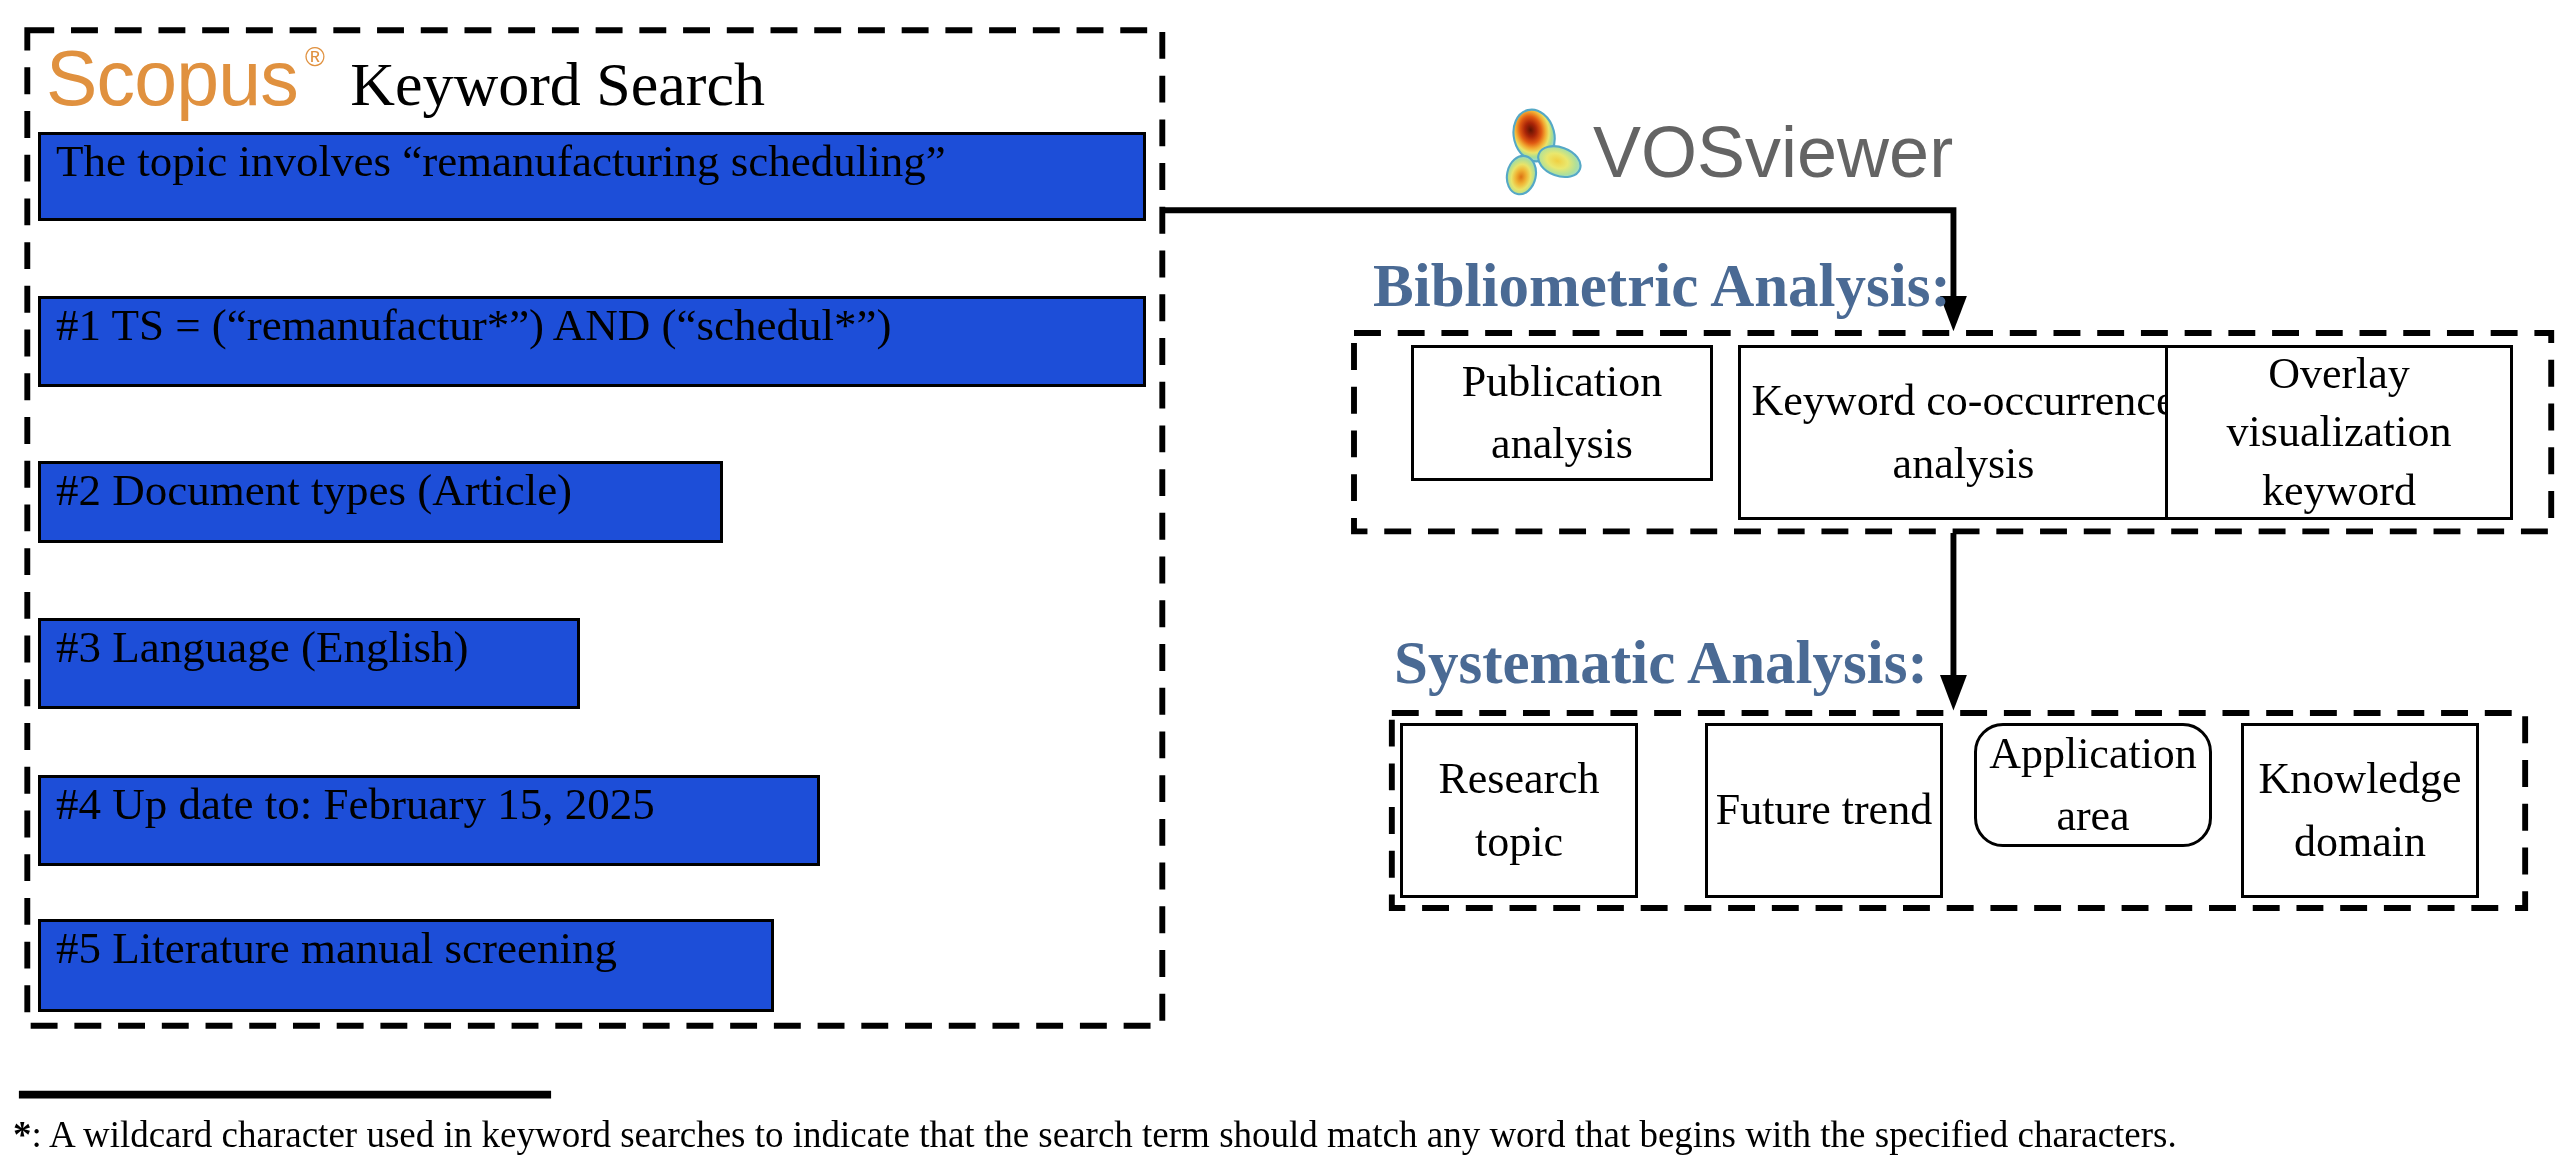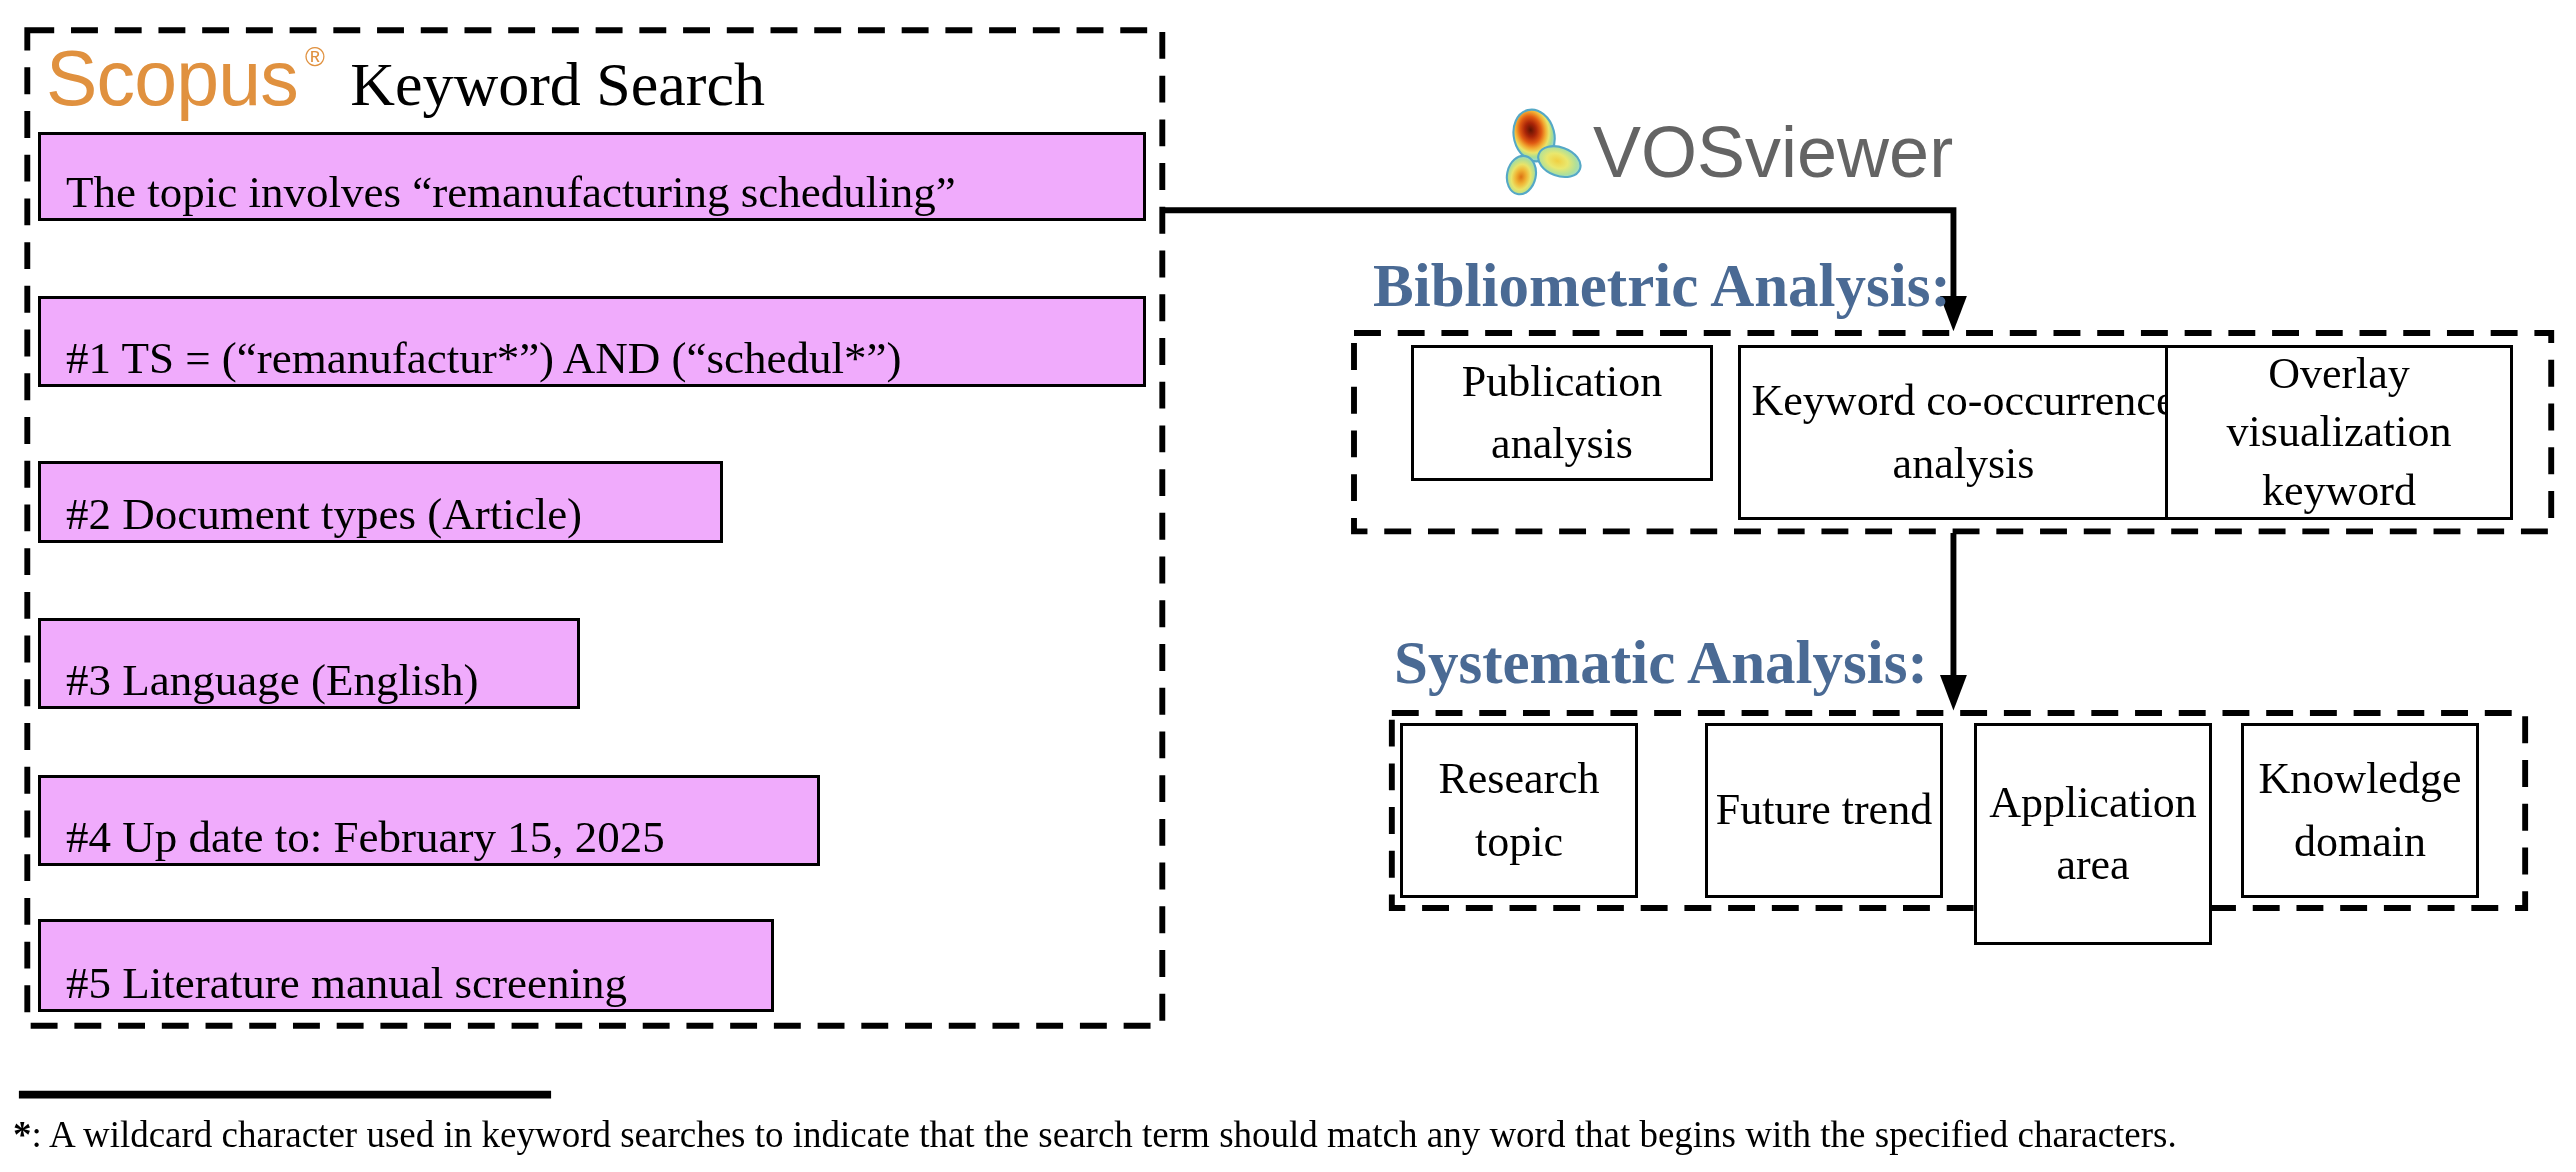--- a/index.html
+++ b/index.html
@@ -8,24 +8,24 @@
     width:2576px;height:1172px;
     background:#ffffff;
     font-family:"Liberation Serif","DejaVu Serif",serif;
     color:#000;
     overflow:hidden;
   }
   .layer{position:absolute;left:0;top:0;z-index:1;}
   
   .stepbox{
     position:absolute;z-index:2;
-    background:#f0abfc;
+    background:#1d4ed8;
     border:3.4px solid #000;
-    display:flex;align-items:flex-end;
-    padding-left:25px;
+    display:flex;align-items:flex-start;
+    padding-left:15px;
     font-size:45px;
     white-space:nowrap;
     box-sizing:border-box;
   }
   
   .cbox{
     position:absolute;z-index:2;
     background:#fff;
     border:3.4px solid #000;
     display:flex;align-items:center;justify-content:center;
@@ -175,21 +175,21 @@
     <span>Overlay visualization keyword</span>
   </div>
 
   <div class="heading" style="left:1394px;top:628px;">Systematic Analysis:</div>
   <div class="cbox" style="left:1400px;top:723px;width:238px;height:175px;">
     <span>Research topic</span>
   </div>
   <div class="cbox" style="left:1705px;top:723px;width:238px;height:175px;">
     <span>Future trend</span>
   </div>
-  <div class="cbox" style="left:1974px;top:723px;width:238px;height:222px;">
+  <div class="cbox" style="left:1974px;top:723px;width:238px;height:124px;border-radius:29px;">
     <span>Application area</span>
   </div>
   <div class="cbox" style="left:2241px;top:723px;width:238px;height:175px;">
     <span>Knowledge domain</span>
   </div>
 
   <div class="footnote" style="left:13px;top:1113px;">
     <span class="fn-star">*</span><span>: A wildcard character used in keyword searches to indicate that the search term should match any word that begins with the specified characters.</span>
   </div>
 

